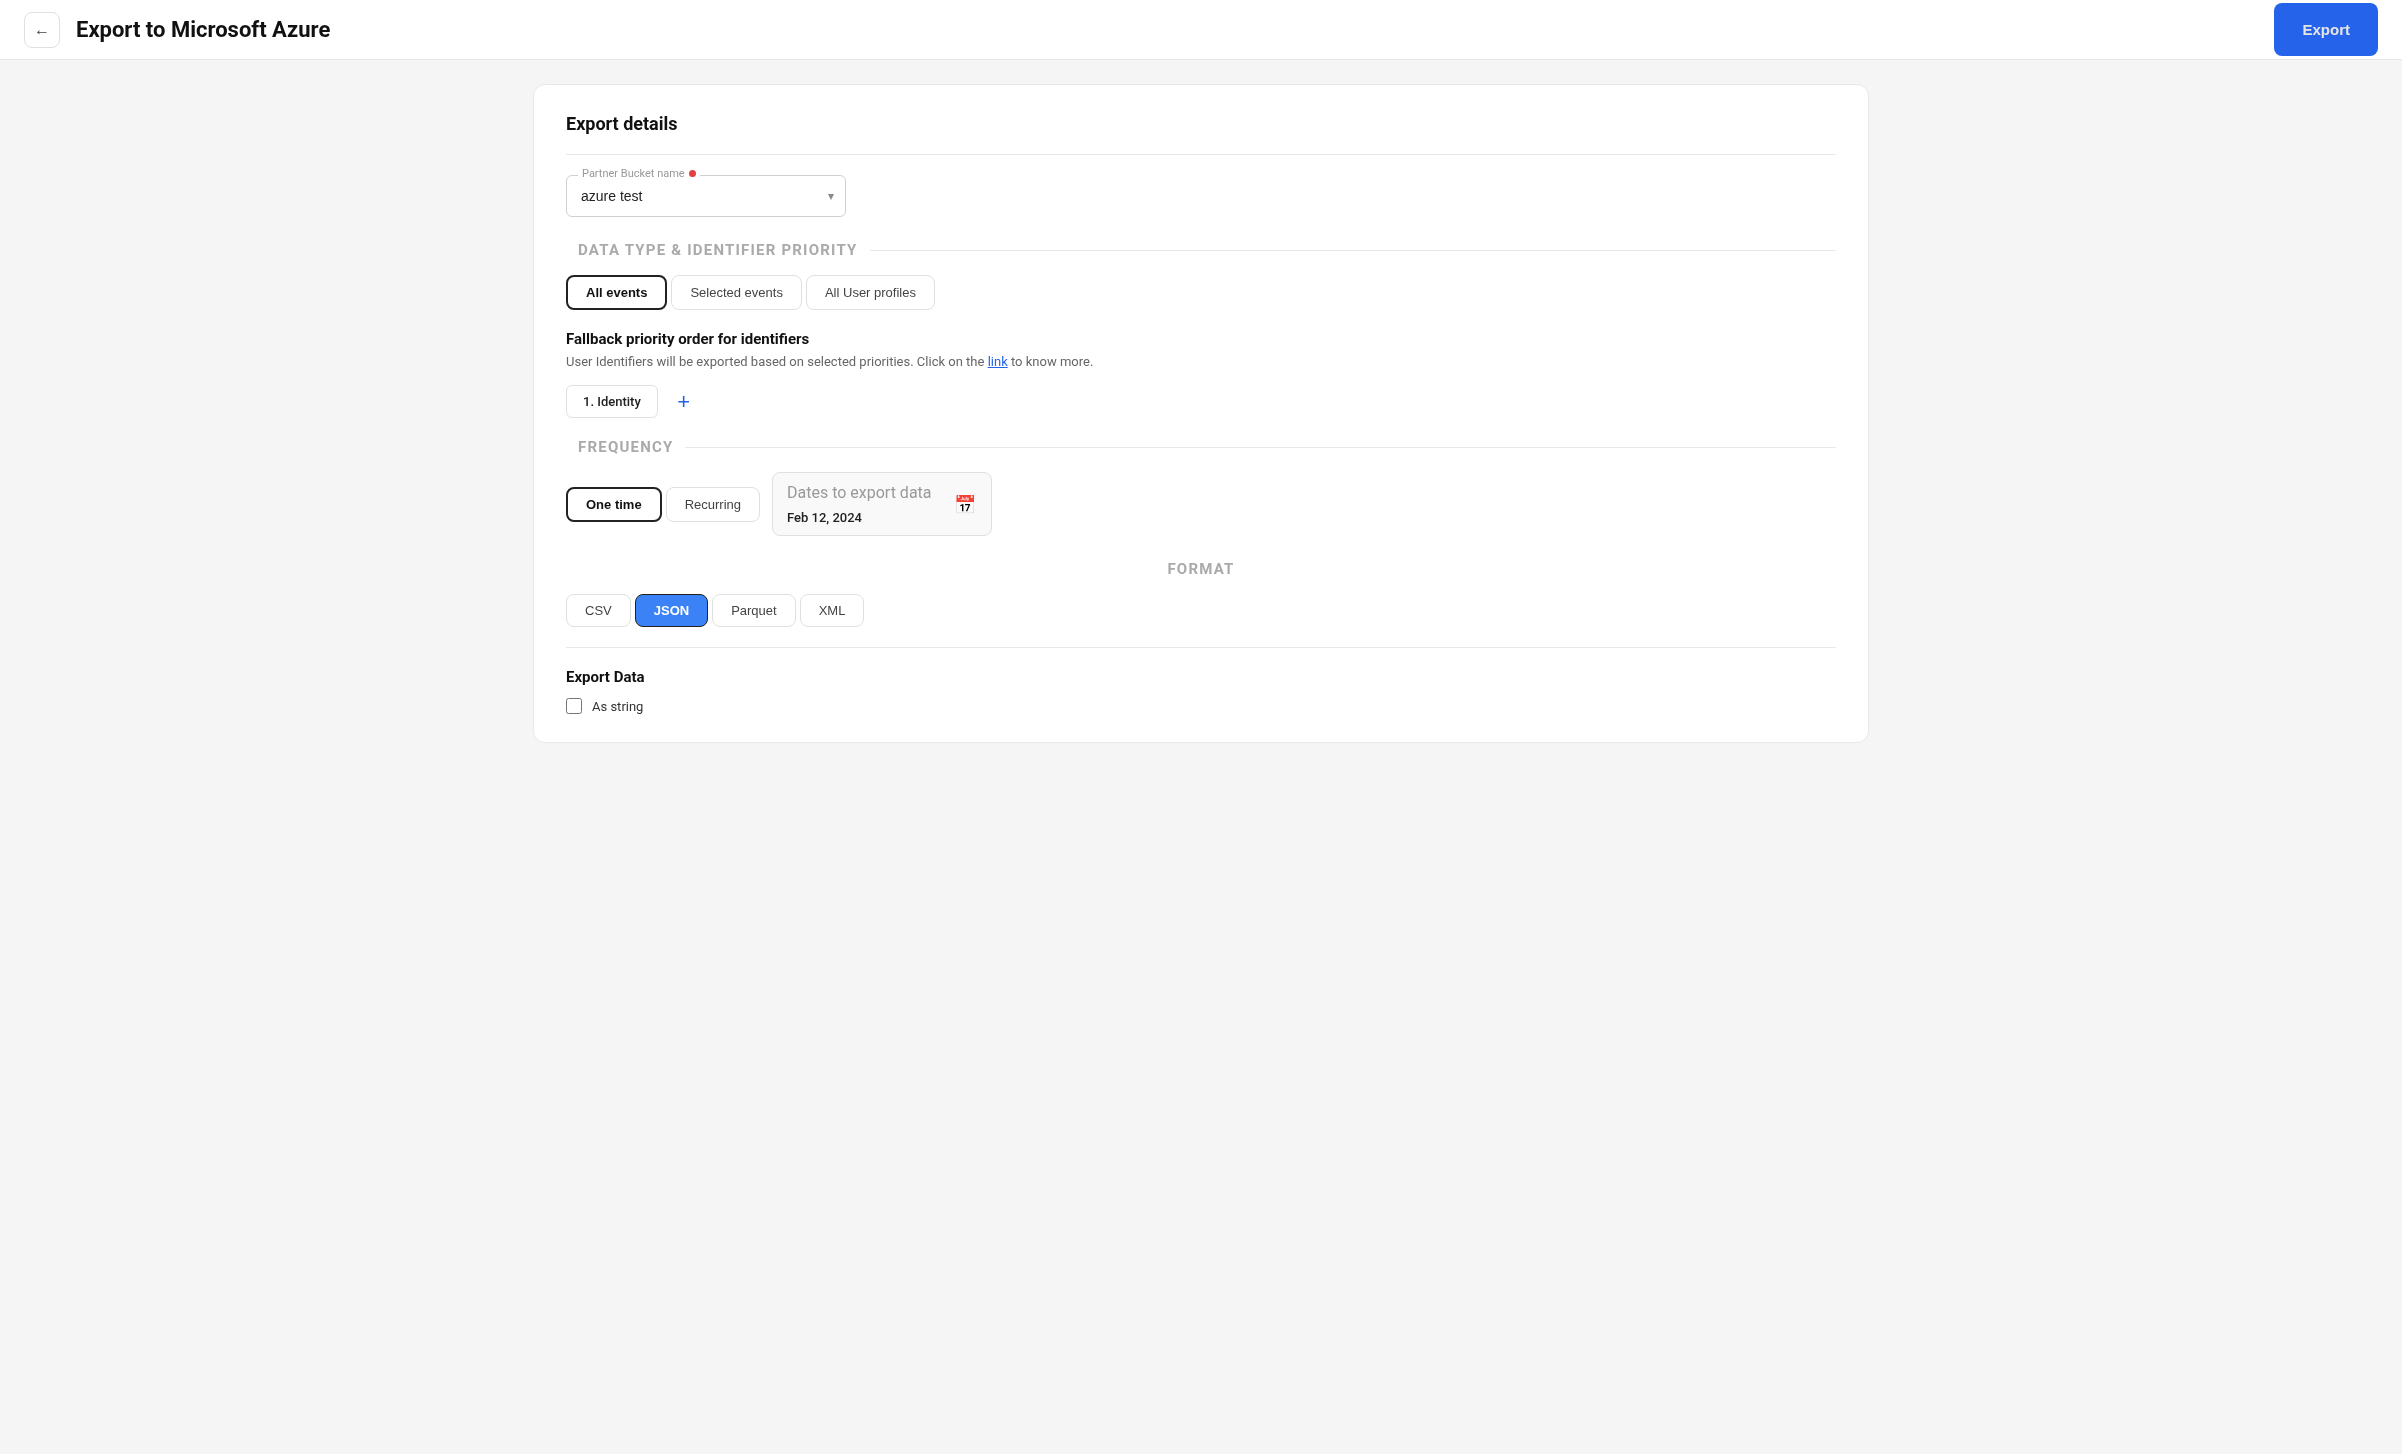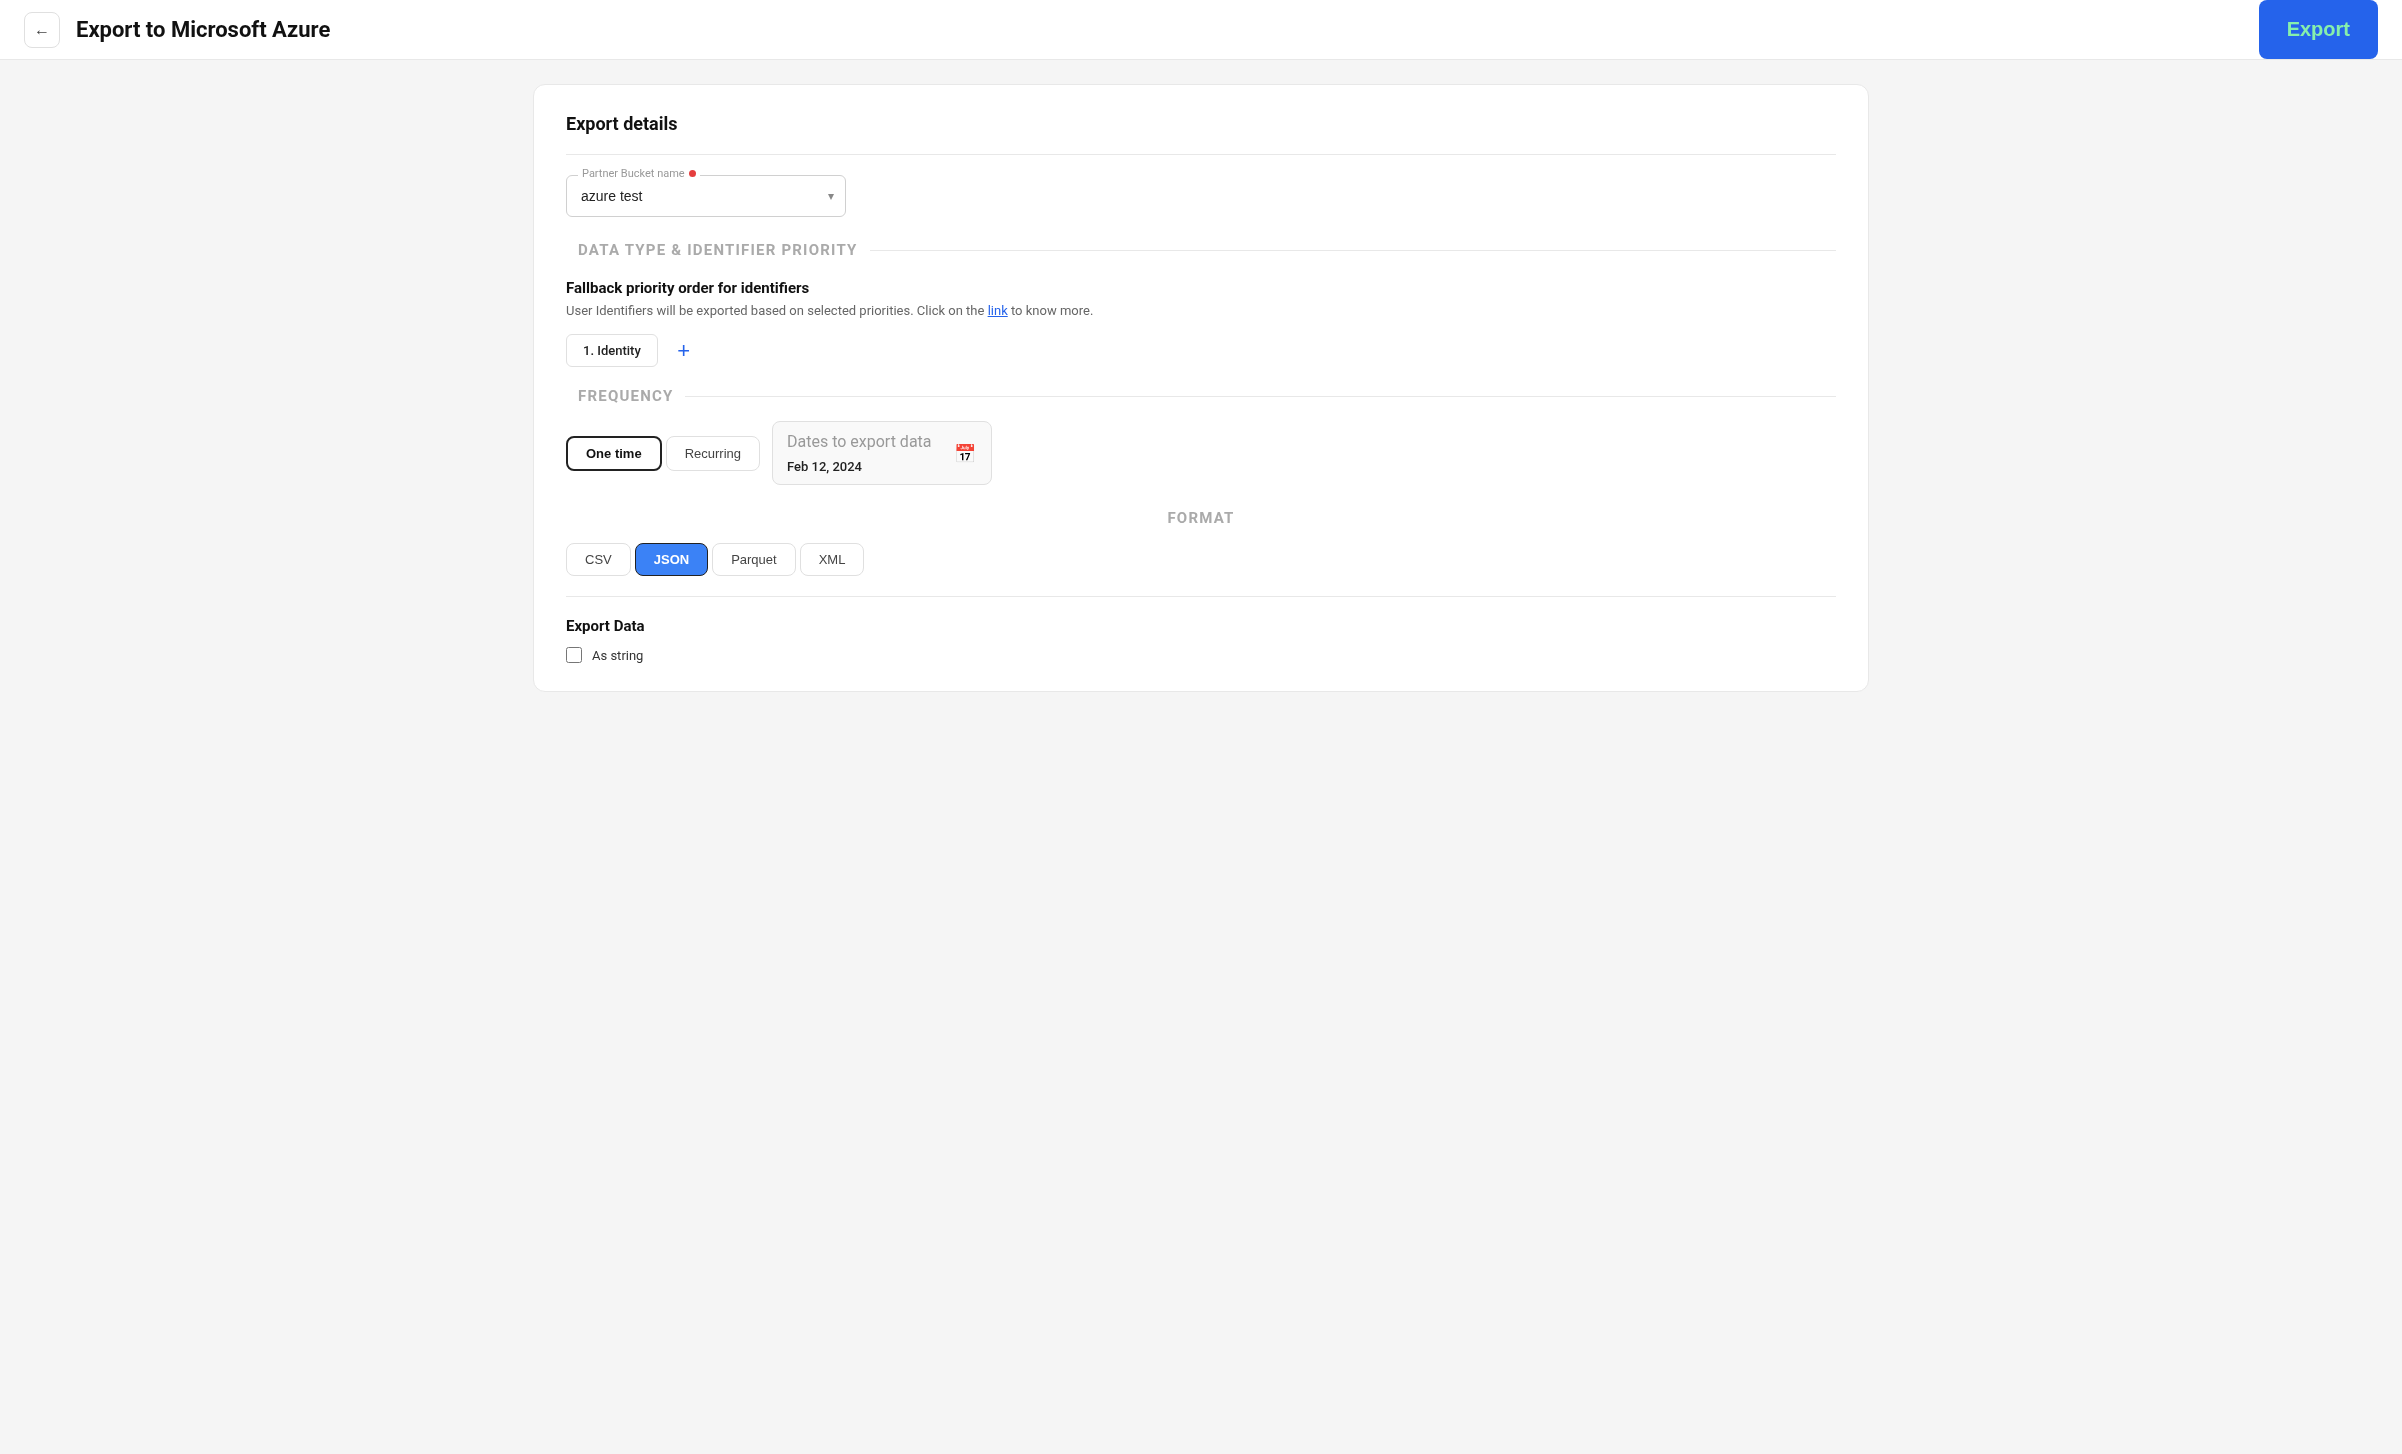--- a/index.html
+++ b/index.html
@@ -40,25 +40,25 @@
     }
 
     .page-title {
       font-size: 22px;
       font-weight: 700;
       color: #111;
     }
 
     .export-button {
       background: #2563eb;
-      color: #86efac;
+      color: #e5e5e5;
       border: none;
       border-radius: 8px;
       padding: 18px 28px;
-      font-size: 20px;
+      font-size: 15px;
       font-weight: 600;
       cursor: pointer;
     }
 
     .main-content {
       padding: 24px 32px;
       max-width: 1400px;
       margin: 0 auto;
     }
 
@@ -353,20 +353,25 @@
         </select>
         <span class="select-chevron">▾</span>
       </div>
     </div>
 
     <div class="section-divider-line">
       <span class="sdl-label">DATA TYPE &amp; IDENTIFIER PRIORITY</span>
       <span class="sdl-line"></span>
     </div>
 
+    <div class="toggle-group">
+      <button class="toggle-btn active">All events</button>
+      <button class="toggle-btn">Selected events</button>
+      <button class="toggle-btn">All User profiles</button>
+    </div>
 
     <div class="fallback-section">
       <div class="fallback-title">Fallback priority order for identifiers</div>
       <div class="fallback-desc">
         <span>User Identifiers will be exported based on selected priorities. Click on the </span><a href="#">link</a><span> to know more.</span>
       </div>
       <div class="identity-row">
         <div class="identity-badge">1. Identity</div>
         <button class="add-btn">+</button>
       </div>

